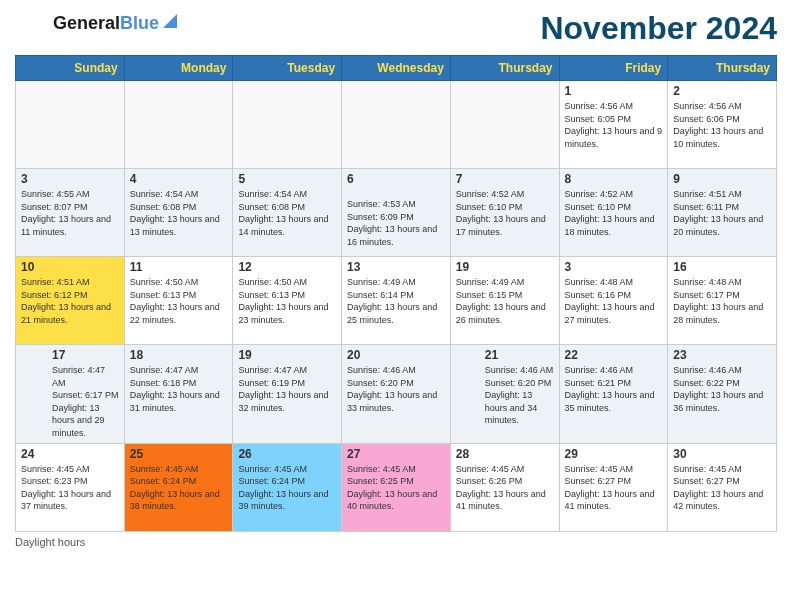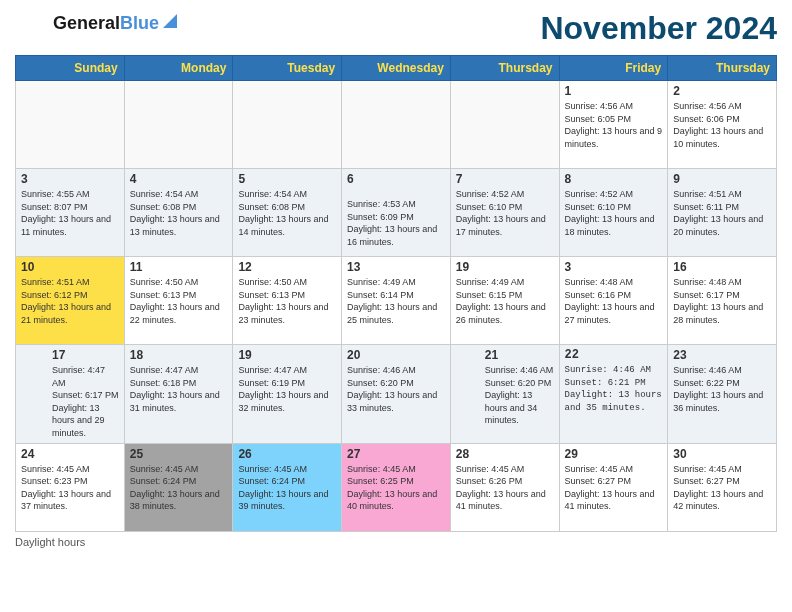--- a/index.html
+++ b/index.html
@@ -247,41 +247,41 @@
             <div class="day-info" style="white-space: pre-line;">Sunrise: 4:46 AM
 Sunset: 6:20 PM
 Daylight: 13 hours and 33 minutes.</div>
           </td>
           <td style="background: rgb(237, 242, 247); padding-left: 34px;">
             <span class="day-number">21</span>
             <div class="day-info" style="white-space: pre-line;">Sunrise: 4:46 AM
 Sunset: 6:20 PM
 Daylight: 13 hours and 34 minutes.</div>
           </td>
-          <td style="background: rgb(237, 242, 247); font-family: Liberation Mono, monospace;">
+          <td style="background: rgb(237, 242, 247);">
             <span class="day-number">22</span>
             <div class="day-info" style="white-space: pre-line;">Sunrise: 4:46 AM
 Sunset: 6:21 PM
 Daylight: 13 hours and 35 minutes.</div>
           </td>
           <td style="background: rgb(237, 242, 247);">
             <span class="day-number">23</span>
             <div class="day-info" style="white-space: pre-line;">Sunrise: 4:46 AM
 Sunset: 6:22 PM
 Daylight: 13 hours and 36 minutes.</div>
           </td>
         </tr>
         <tr>
           <td style="background: rgb(255, 255, 255);">
             <span class="day-number">24</span>
             <div class="day-info" style="white-space: pre-line;">Sunrise: 4:45 AM
 Sunset: 6:23 PM
 Daylight: 13 hours and 37 minutes.</div>
           </td>
-          <td style="background: #a3a3a3;">
+          <td style="background: #f97316;">
             <span class="day-number">25</span>
             <div class="day-info" style="white-space: pre-line;">Sunrise: 4:45 AM
 Sunset: 6:24 PM
 Daylight: 13 hours and 38 minutes.</div>
           </td>
           <td style="background: #7dd3fc;">
             <span class="day-number">26</span>
             <div class="day-info" style="white-space: pre-line;">Sunrise: 4:45 AM
 Sunset: 6:24 PM
 Daylight: 13 hours and 39 minutes.</div>

